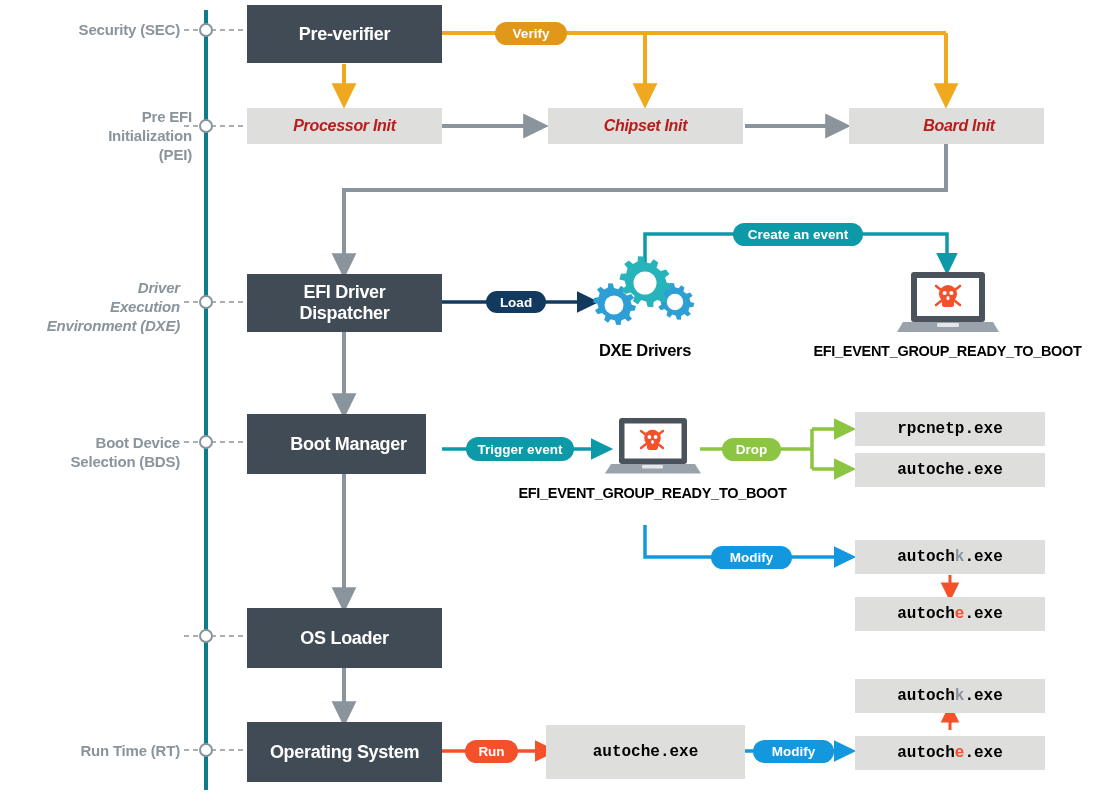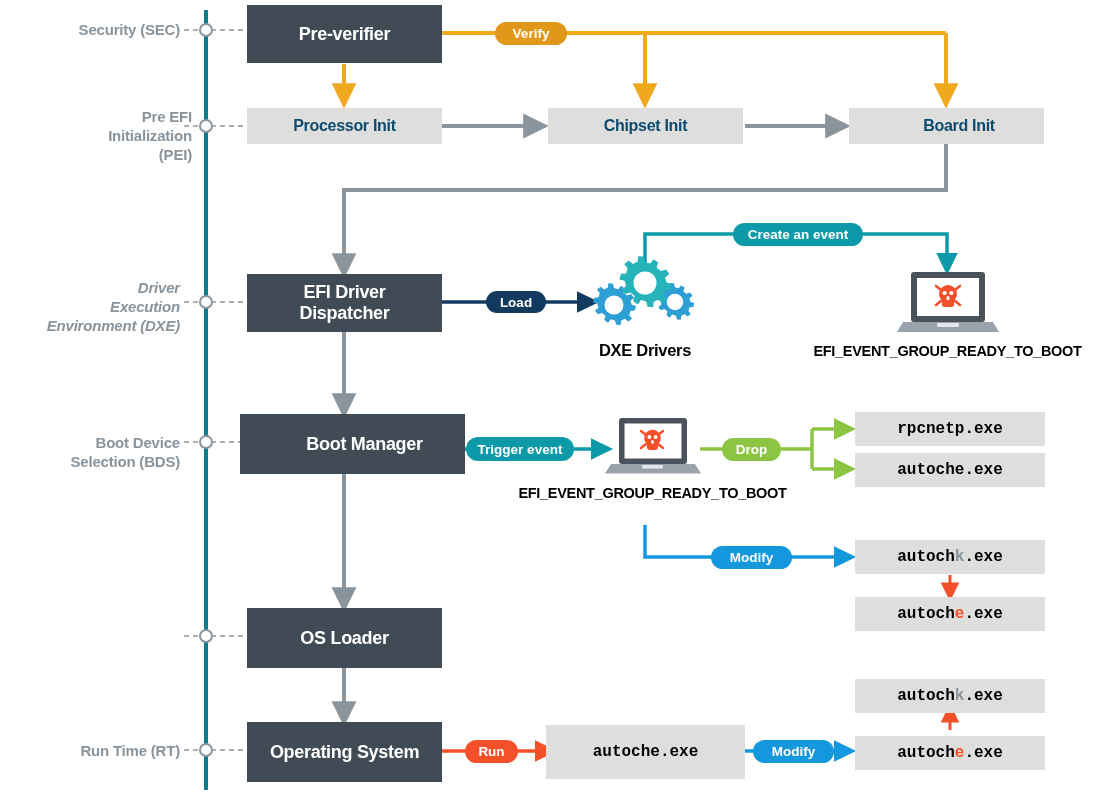--- a/index.html
+++ b/index.html
@@ -29,22 +29,22 @@
     display:flex;align-items:center;justify-content:center;
     text-align:center;
     box-sizing:border-box;
   }
   .box.dark{
     background:#414b55;color:#ffffff;
     font-weight:bold;font-size:18px;line-height:21px;
     letter-spacing:-0.3px;
   }
   .box.light{
-    background:#dededd;color:#0c4a6e;
-    font-weight:bold;font-size:16px;letter-spacing:-0.3px;
+    background:#dededd;color:#b91c1c;
+    font-weight:bold;font-size:16px;letter-spacing:-0.3px;font-style:italic;
   }
   .box.file{
     background:#dededd;color:#000000;
     font-family:"Liberation Mono", monospace;
     font-weight:bold;font-size:16px;letter-spacing:0px;
   }
   .file .hl-gray{color:#8a949c;}
   .file .hl-red{color:#f4502a;}
 
   
@@ -289,21 +289,21 @@
 
   <div class="box light" style="left:247px;top:108px;width:195px;height:36px;">Processor Init</div>
 
   <div class="box light" style="left:548px;top:108px;width:195px;height:36px;">Chipset Init</div>
 
   <div class="box light" style="left:849px;top:108px;width:195px;height:36px;padding-left:25px;">Board Init</div>
 
   <div class="box dark" style="left:247px;top:274px;width:195px;height:58px;white-space:pre-line;">EFI Driver
 Dispatcher</div>
 
-  <div class="box dark" style="left:240px;top:414px;width:225px;height:60px;padding-left:24px;">Boot Manager</div>
+  <div class="box dark" style="left:247px;top:414px;width:179px;height:60px;padding-left:24px;">Boot Manager</div>
 
   <div class="box dark" style="left:247px;top:608px;width:195px;height:60px;">OS Loader</div>
 
   <div class="box dark" style="left:247px;top:722px;width:195px;height:60px;">Operating System</div>
 
   <div class="box file" style="left:855px;top:412px;width:190px;height:34px;">rpcnetp.exe</div>
 
   <div class="box file" style="left:855px;top:453px;width:190px;height:34px;">autoche.exe</div>
 
   <div class="box file" style="left:855px;top:540px;width:190px;height:34px;">

